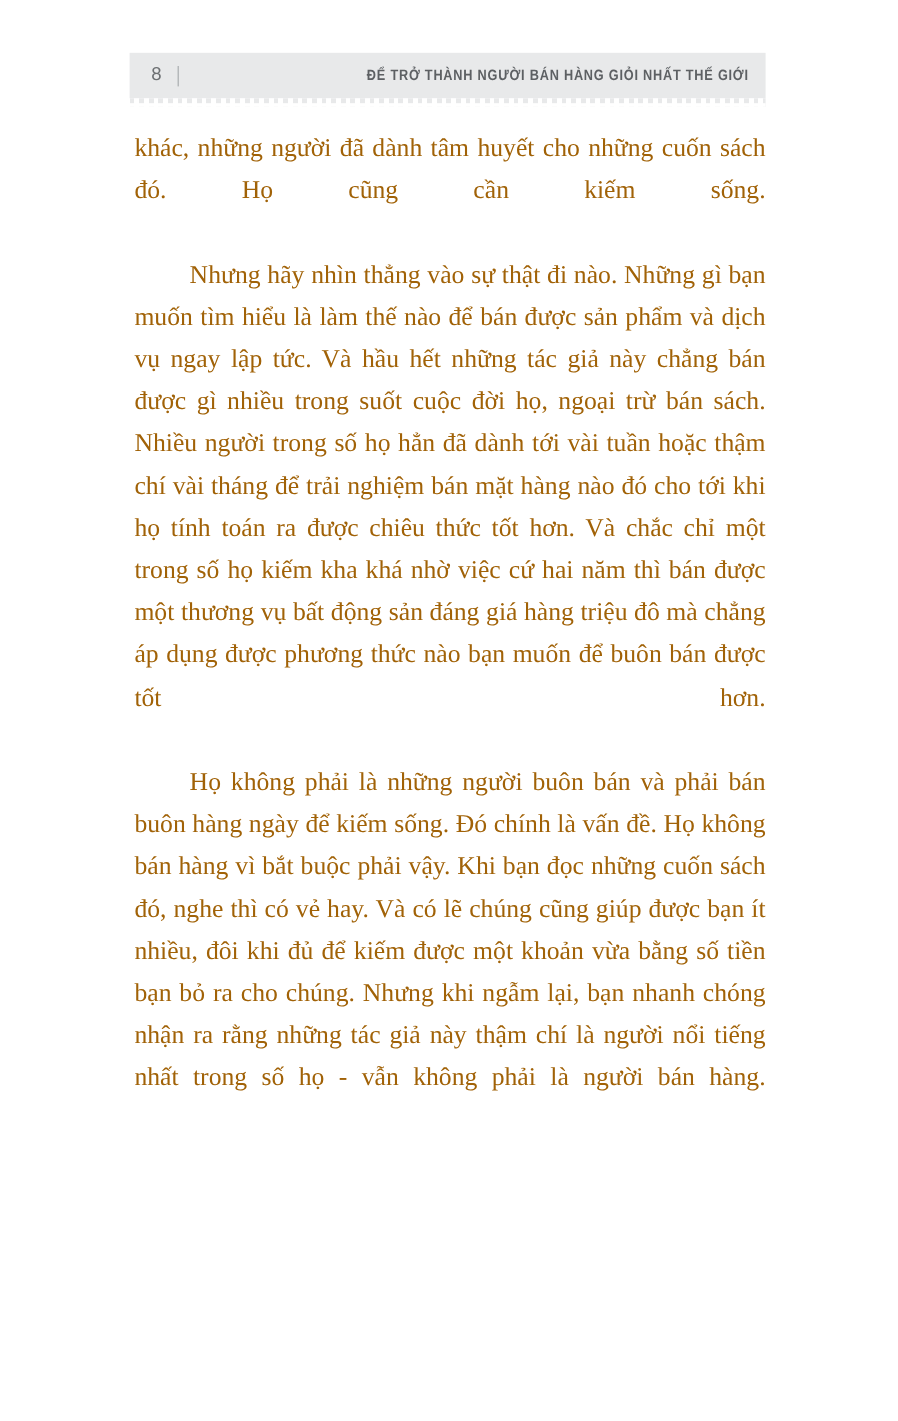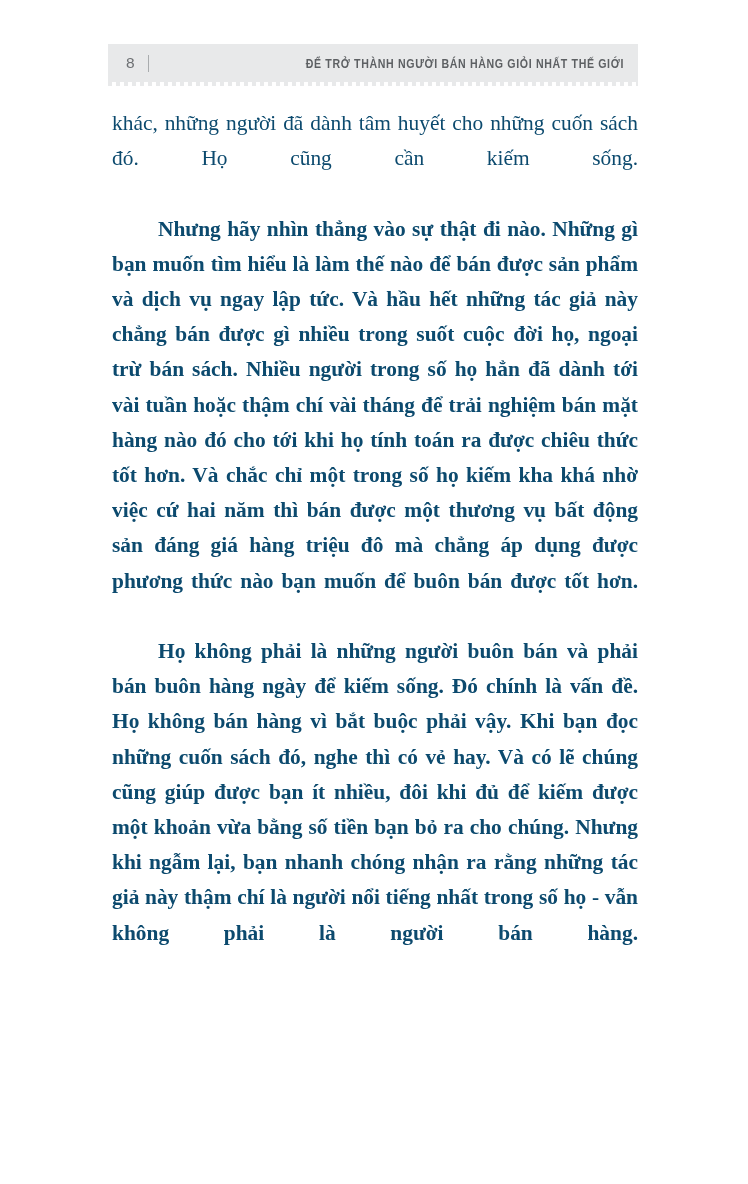--- a/index.html
+++ b/index.html
@@ -105,32 +105,31 @@
     top: 106px;
     width: 526px;
   }
 
   .para {
     margin: 0;
     text-align: justify;
     text-justify: inter-word;
     font-size: 21.4px;
     line-height: 35.2px;
-    color: #0c4a6e;
+    color: #a16207;
     font-family: "Liberation Serif", "DejaVu Serif", serif;
     hyphens: none;
   }
 
   .para + .para {
     margin-top: 0px;
   }
 
   .para.indent {
     text-indent: 46px;
-    font-weight: bold;
   }
 
   
   .para::after {
     content: "";
     display: inline-block;
     width: 100%;
   }
 </style>
 </head>

